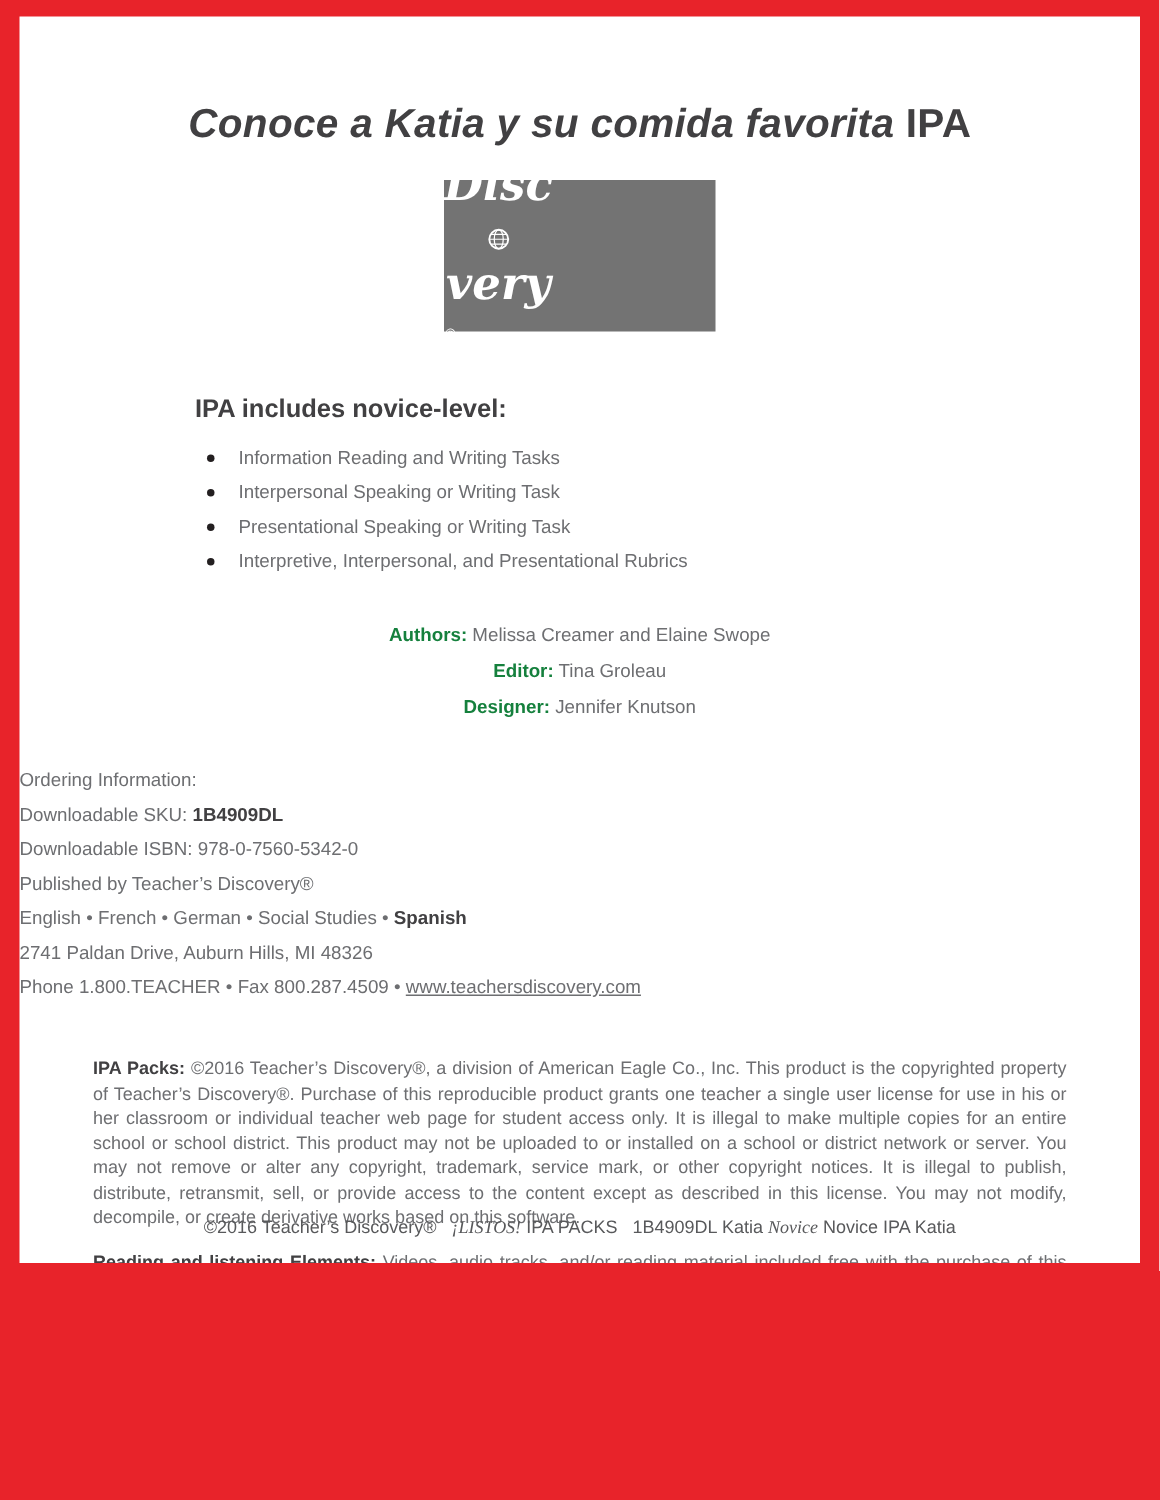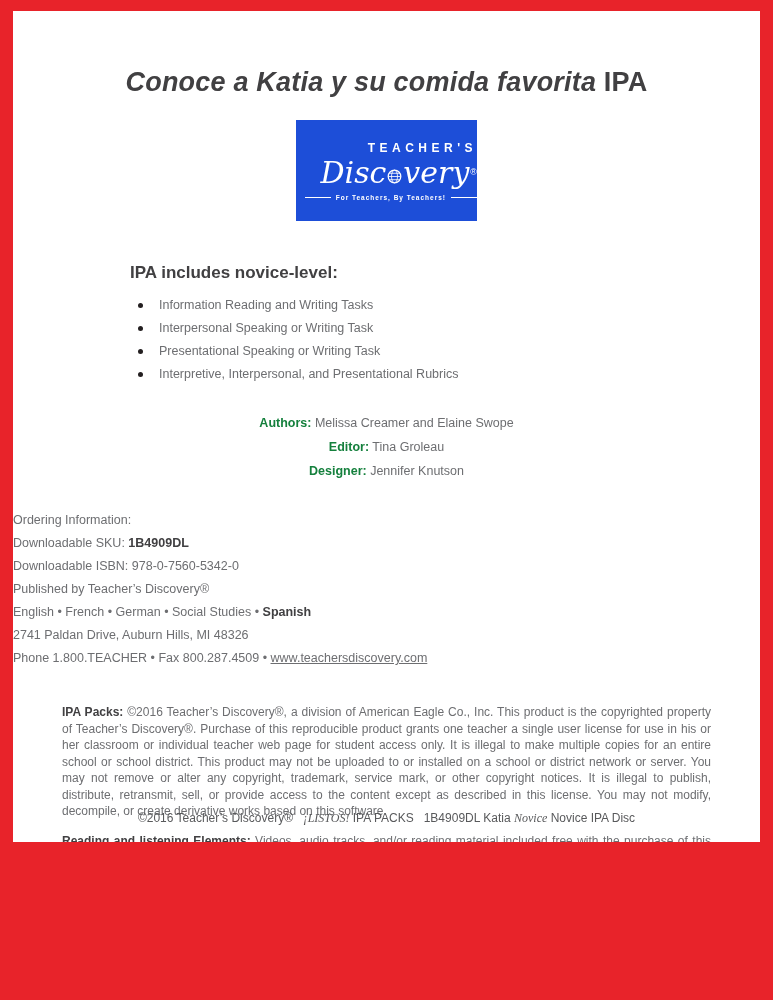--- a/index.html
+++ b/index.html
@@ -26,44 +26,45 @@
     font-size: 27px;
     font-weight: bold;
     color: #414042;
     letter-spacing: 0.2px;
   }
   .title .it { font-style: italic; }
 
   
   .logo {
     width: 181px; height: 101px;
-    background: #1d4ed8;
+    background: #737373;
     margin: 22px auto 0;
     color: #ffffff;
     display: flex;
     flex-direction: column;
-    align-items: flex-end;
+    align-items: flex-start;
     justify-content: center;
     text-align: center;
   }
   .logo-top {
     font-size: 12px;
     font-weight: bold;
     letter-spacing: 4.5px;
     margin-bottom: 1px;
   }
   .logo-script {
     font-family: "DejaVu Serif", serif;
     font-style: italic;
-    font-weight: normal;
+    font-weight: bold;
     font-size: 30px;
     line-height: 32px;
     white-space: nowrap;
     display: flex;
     align-items: center;
+    flex-direction: column;
   }
   .logo-script .globe { display: inline-block; margin: 2px 1px 0; }
   .logo-script sup { font-size: 9px; font-family: "Liberation Sans", sans-serif; font-style: normal; margin-left: 1px; align-self: flex-start; }
   .logo-tagline {
     font-size: 6.5px;
     letter-spacing: 1px;
     font-weight: bold;
     display: flex;
     align-items: center;
     gap: 5px;
@@ -207,16 +208,16 @@
       <div><span>English • French • German • Social Studies • </span><span class="bold">Spanish</span></div>
       <div>2741 Paldan Drive, Auburn Hills, MI 48326</div>
       <div><span>Phone 1.800.TEACHER • Fax 800.287.4509 • </span><a href="#">www.teachersdiscovery.com</a></div>
     </div>
 
     <div class="legal">
       <p><span class="lbl">IPA Packs:</span><span> ©2016 Teacher’s Discovery®, a division of American Eagle Co., Inc. This product is the copyrighted property of Teacher’s Discovery®. Purchase of this reproducible product grants one teacher a single user license for use in his or her classroom or individual teacher web page for student access only. It is illegal to make multiple copies for an entire school or school district. This product may not be uploaded to or installed on a school or district network or server. You may not remove or alter any copyright, trademark, service mark, or other copyright notices. It is illegal to publish, distribute, retransmit, sell, or provide access to the content except as described in this license. You may not modify, decompile, or create derivative works based on this software.</span></p>
       <p><span class="lbl">Reading and listening Elements:</span><span> Videos, audio tracks, and/or reading material included free with the purchase of this IPA grant the teacher the right to access the link provided for viewing by students and/or provide the content file to the students by uploading or posting them on individual teacher web pages, sharing in class, or on individual computers, and tablets for student access only. It is illegal to make multiple copies for an entire school or school district. This product may not be uploaded to or installed on a school or district network or server. You may not remove or alter any copyright, trademark, service mark, or other copyright notices. It is illegal to publish, distribute, retransmit, sell, or provide access to the content except as described in this notice. You may not modify, decompile, or create derivative works based on this content.</span></p>
     </div>
 
-    <div class="footer"><span>©2016 Teacher’s Discovery®   </span><span class="it">¡LISTOS!</span><span> IPA PACKS   1B4909DL Katia </span><span class="it">Novice</span><span> Novice IPA Disc</span></div>
+    <div class="footer"><span>©2016 Teacher’s Discovery®   </span><span class="it">¡LISTOS!</span><span> IPA PACKS   1B4909DL Katia </span><span class="it">Novice</span><span> Novice IPA Katia</span></div>
 
   </div>
 </div>
 
 </body></html>

